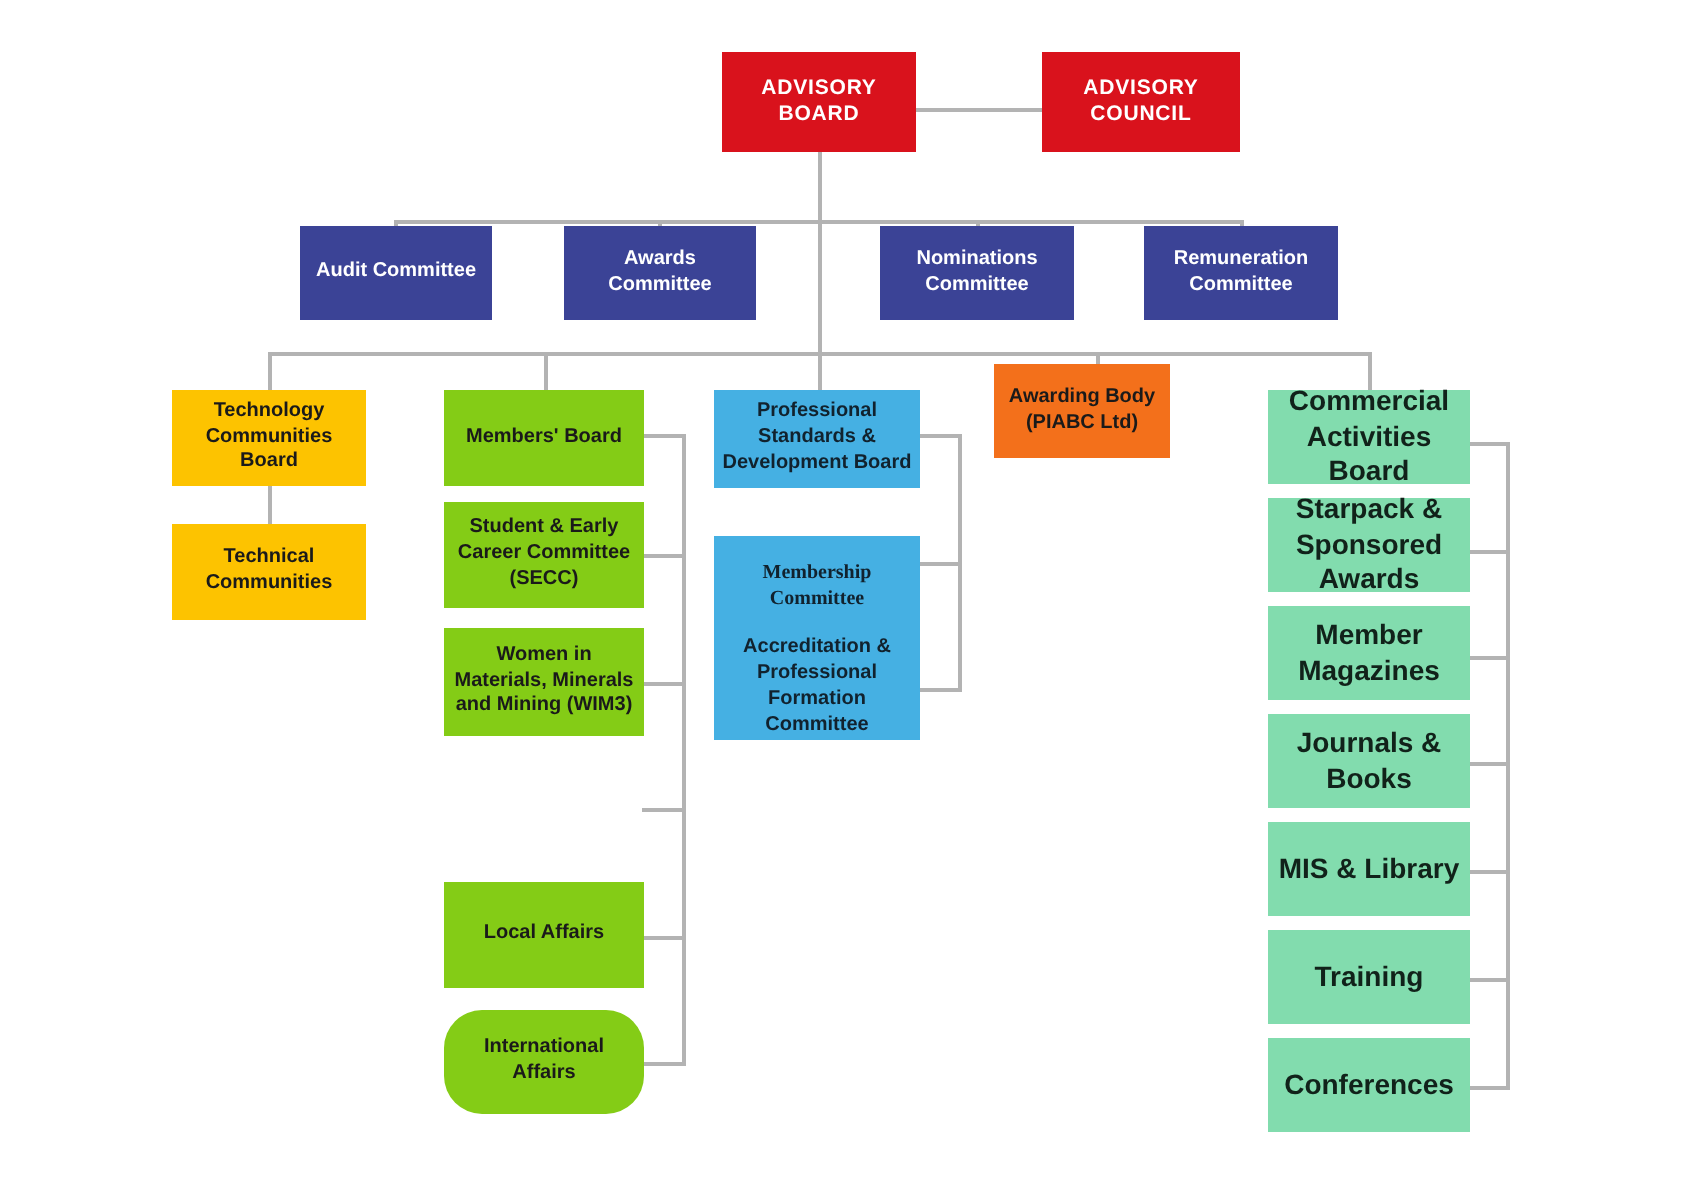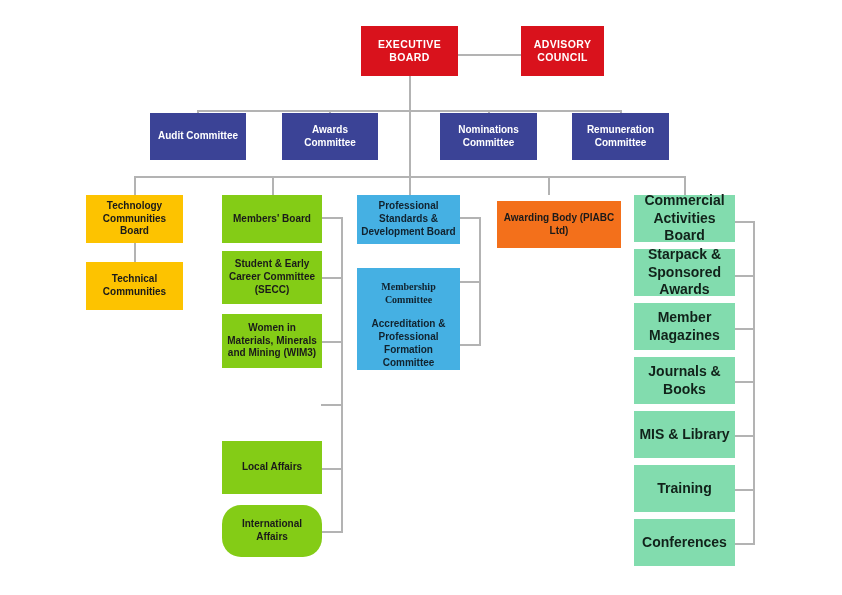--- a/index.html
+++ b/index.html
@@ -121,23 +121,23 @@
   <div class="conn v" style="left:753px; top:221px; height:323px;"></div>
   <div class="conn h" style="left:735px; top:221px; width:20px;"></div>
   <div class="conn h" style="left:735px; top:275px; width:20px;"></div>
   <div class="conn h" style="left:735px; top:328px; width:20px;"></div>
   <div class="conn h" style="left:735px; top:381px; width:20px;"></div>
   <div class="conn h" style="left:735px; top:435px; width:20px;"></div>
   <div class="conn h" style="left:735px; top:489px; width:20px;"></div>
   <div class="conn h" style="left:735px; top:543px; width:20px;"></div>
 
   <div class="node lvl-exec" style="left:361px; top:26px; width:97px; height:50px;">
-    <span>EXECUTIVE BOARD</span>
-  </div>
-  <div class="node lvl-exec" style="left:521px; top:26px; width:83px; height:50px;">
+    <span>ADVISORY BOARD</span>
+  </div>
+  <div class="node lvl-exec" style="left:521px; top:26px; width:99px; height:50px;">
     <span>ADVISORY COUNCIL</span>
   </div>
 
   <div class="node lvl-committee" style="left:150px; top:113px; width:96px; height:47px;">
     <span>Audit Committee</span>
   </div>
   <div class="node lvl-committee" style="left:282px; top:113px; width:96px; height:47px;">
     <span>Awards Committee</span>
   </div>
   <div class="node lvl-committee" style="left:440px; top:113px; width:97px; height:47px;">
@@ -173,21 +173,21 @@
   <div class="node lvl-blue" style="left:357px; top:195px; width:103px; height:49px;">
     <span>Professional Standards &amp; Development Board</span>
   </div>
   <div class="node lvl-blue" style="left:357px; top:268px; width:103px; height:51px;font-family:Liberation Serif, serif;">
     <span>Membership Committee</span>
   </div>
   <div class="node lvl-blue" style="left:357px; top:318px; width:103px; height:52px;">
     <span>Accreditation &amp; Professional Formation Committee</span>
   </div>
 
-  <div class="node lvl-orange" style="left:497px; top:201px; width:124px; height:47px;">
+  <div class="node lvl-orange" style="left:497px; top:182px; width:88px; height:47px;">
     <span>Awarding Body (PIABC Ltd)</span>
   </div>
 
   <div class="node lvl-green" style="left:634px; top:195px; width:101px; height:47px;">
     <span>Commercial Activities Board</span>
   </div>
   <div class="node lvl-green" style="left:634px; top:249px; width:101px; height:47px;">
     <span>Starpack &amp; Sponsored Awards</span>
   </div>
   <div class="node lvl-green" style="left:634px; top:303px; width:101px; height:47px;">

